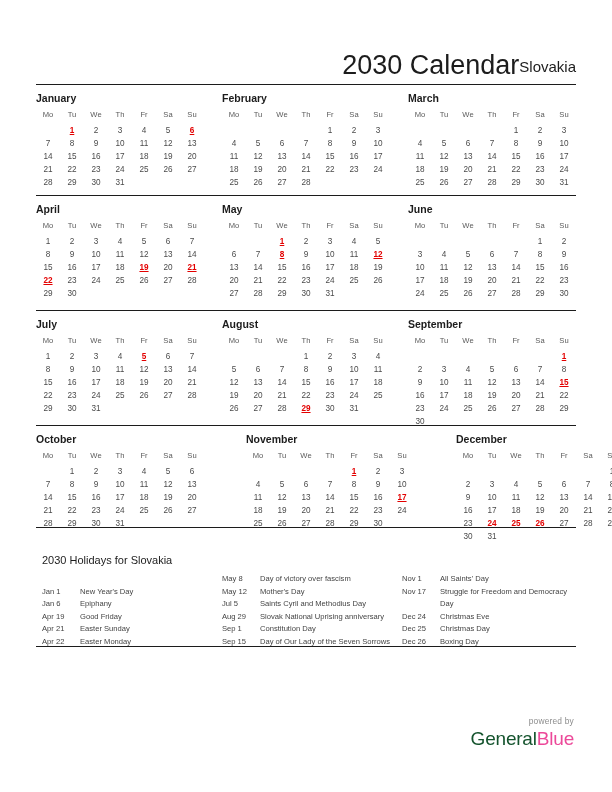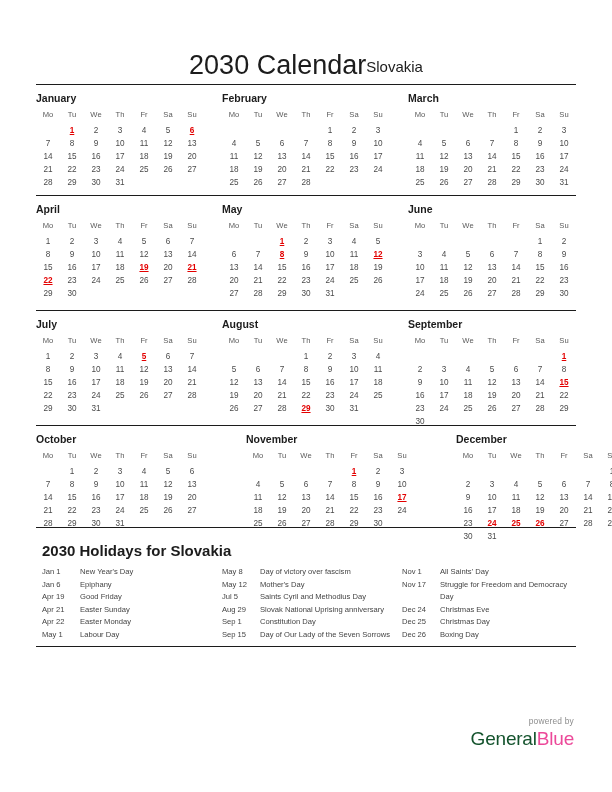--- a/index.html
+++ b/index.html
@@ -24,21 +24,21 @@
 
   
   .header {
     position: absolute;
     left: 36px;
     top: 28px;
     width: 540px;
     height: 52px;
     display: flex;
     align-items: flex-end;
-    justify-content: center;
+    justify-content: flex-end;
   }
   .cal-title {
     font-size: 27px;
     font-weight: 400;
     color: #1c1c1c;
     letter-spacing: 0px;
     line-height: 30px;
   }
   .cal-country {
     font-size: 15px;
@@ -116,24 +116,24 @@
     left: 36px;
     top: 527px;
     width: 540px;
     border-top: 1.1px solid #1c1c1c;
     border-bottom: 1.1px solid #1c1c1c;
     padding: 10px 0 10px 0;
     box-sizing: border-box;
     height: 120px;
   }
   .holidays-title {
-    font-size: 15px;
-    font-weight: bold;
+    font-size: 11px;
+    font-weight: normal;
     color: #1c1c1c;
-    margin: 4px 0 7px 6px;
+    margin: 16px 0 7px 6px;
   }
   .holiday-cols {
     display: flex;
     padding-left: 6px;
     align-items: flex-end;
   }
   .hcol { width: 180px; }
   .hcol.c2 { width: 180px; }
   .hcol.c3 { width: 174px; }
   .hrow {
@@ -987,24 +987,20 @@
             <div class="hname">Good Friday</div>
           </div>
           <div class="hrow">
             <div class="hdate">Apr 21</div>
             <div class="hname">Easter Sunday</div>
           </div>
           <div class="hrow">
             <div class="hdate">Apr 22</div>
             <div class="hname">Easter Monday</div>
           </div>
-          <div class="hrow">
-            <div class="hdate">May 1</div>
-            <div class="hname">Labour Day</div>
-          </div>
         </div>
         <div class="hcol c2">
           <div class="hrow">
             <div class="hdate">May 8</div>
             <div class="hname">Day of victory over fascism</div>
           </div>
           <div class="hrow">
             <div class="hdate">May 12</div>
             <div class="hname">Mother's Day</div>
           </div>

